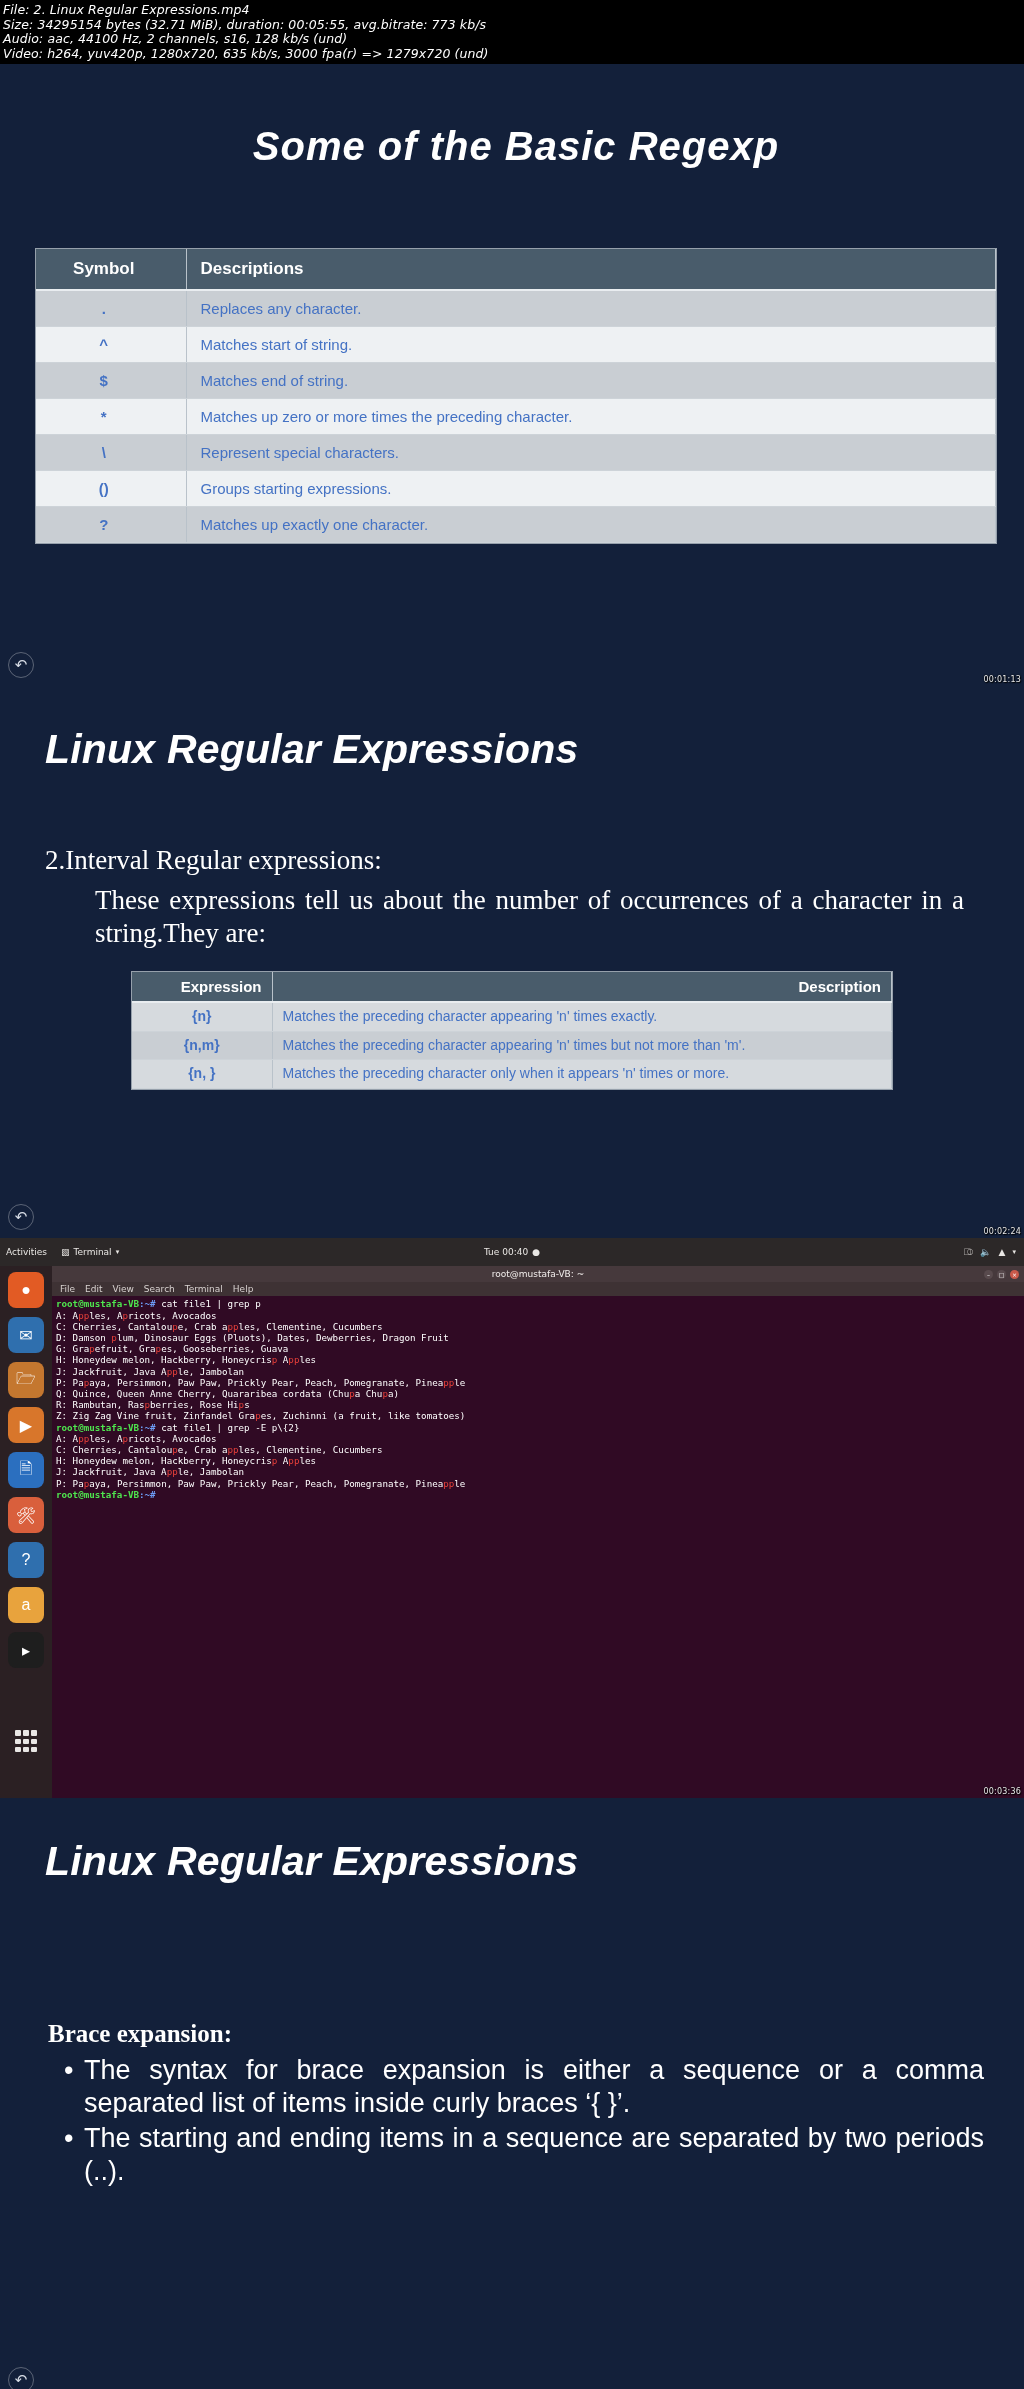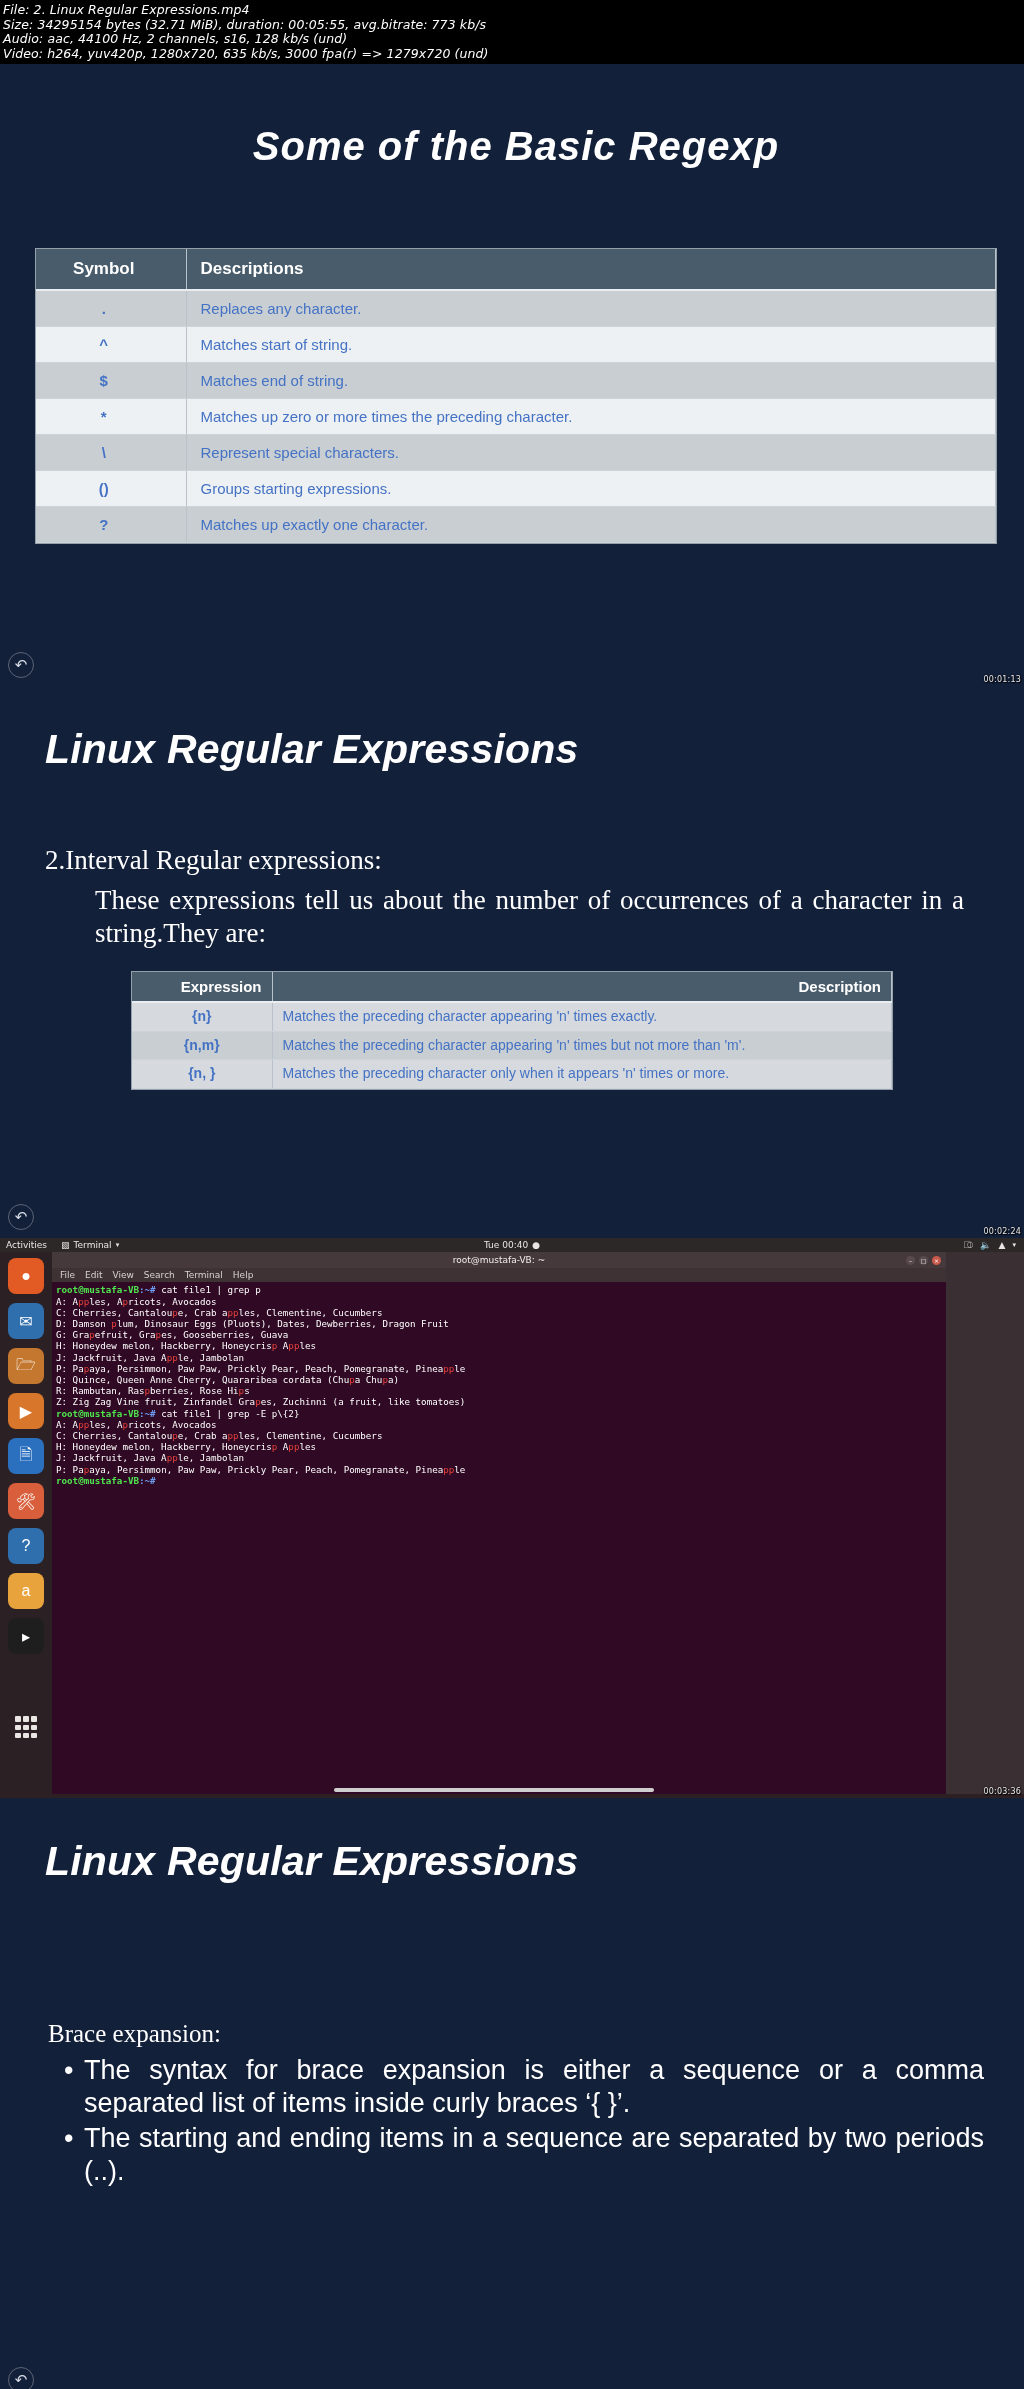--- a/index.html
+++ b/index.html
@@ -170,21 +170,21 @@
     width: 140px;
     text-align: center;
     font-weight: bold;
   }
   .iv-table tr:nth-child(odd) td { background: #d6dade; }
   .iv-table tr:nth-child(even) td { background: #c9ced3; }
 
   
   .s3-sub {
     font-family: "Liberation Serif", serif;
-    font-weight: normal;
+    font-weight: bold;
     color: #ffffff;
     font-size: 25px;
     padding: 135px 16px 0 48px;
   }
   .s3-list {
     list-style: none;
     padding: 6px 40px 0 60px;
   }
   .s3-list li {
     font-family: Liberation Sans, sans-serif;
@@ -202,21 +202,21 @@
     left: 4px;
     top: 0;
   }
 
   
   .desk {
     height: 560px;
     background: #2c2022;
   }
   .topbar {
-    height: 14px;
+    height: 28px;
     background: #2c2828;
     color: #e8e6e3;
     font-size: 9px;
     display: flex;
     align-items: center;
     padding: 0 6px;
     position: relative;
     font-family: "DejaVu Sans", sans-serif;
   }
   .topbar .act { margin-right: 14px; }
@@ -269,21 +269,21 @@
     grid-template-columns: repeat(3, 1fr);
     grid-template-rows: repeat(3, 1fr);
     gap: 2.5px;
   }
   .dock-grid i { background: #e9e6e4; border-radius: 1px; display: block; }
 
   .deskmain { flex: 1; position: relative; background: #3a2f33; }
   .termwin {
     position: absolute;
     left: 0; top: 0;
-    width: 894px;
+    width: 972px;
     height: 542px;
     background: #2d0922;
     display: flex;
     flex-direction: column;
   }
   .termtitle {
     height: 16px;
     background: #46393c;
     color: #f2eeec;
     font-size: 9px;

